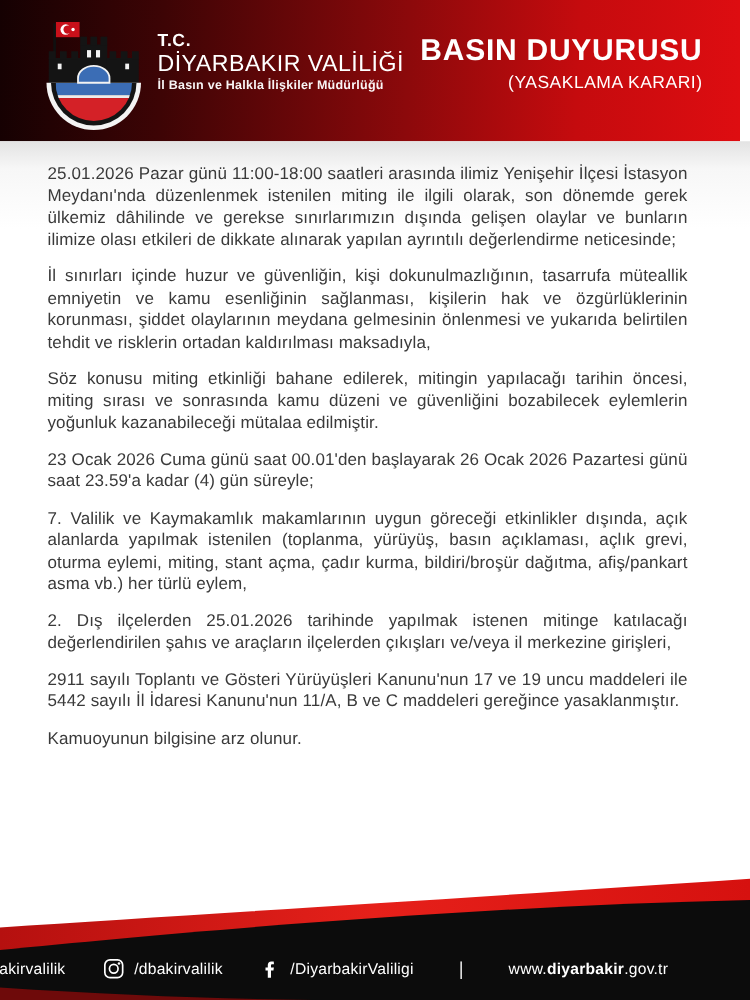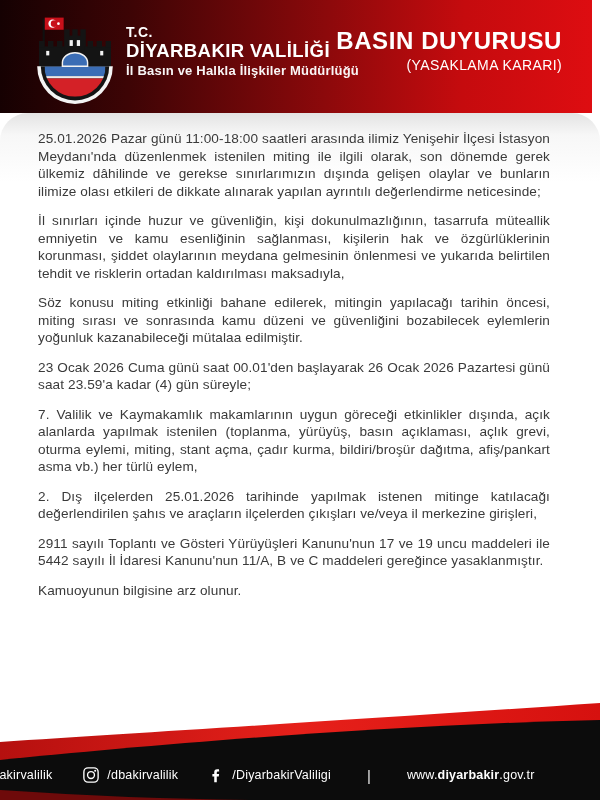--- a/index.html
+++ b/index.html
@@ -27,39 +27,38 @@
     position: absolute;
     left: 30px; top: 13px;
     width: 90px; height: 92px;
   }
   .org-block {
     position: absolute;
     left: 126px; top: 24px;
     color: #ffffff;
   }
   .org-tc { font-size: 14px; font-weight: bold; letter-spacing: .5px; line-height: 1.15; }
-  .org-name { font-size: 18.5px; font-weight: bold; letter-spacing: .4px; line-height: 1.15; }
-  .org-dept { font-size: 13px; font-weight: bold; letter-spacing: .2px; margin-top: 2px; opacity: .96; text-align: right; }
+  .org-name { font-size: 18.5px; font-weight: normal; letter-spacing: .4px; line-height: 1.15; }
+  .org-dept { font-size: 10px; font-weight: bold; letter-spacing: .2px; margin-top: 2px; opacity: .96; }
   .title-block {
     position: absolute;
     right: 30px; top: 28px;
     text-align: right;
     color: #ffffff;
   }
   .main-title { font-size: 24px; font-weight: bold; letter-spacing: .6px; line-height: 1.1; }
   .sub-title { font-size: 14px; font-weight: 500; letter-spacing: .4px; margin-top: 3px; }
 
   
   .body-section {
     position: absolute;
     top: 113px; left: 0;
     width: 600px; height: 687px;
     background: linear-gradient(180deg, #e3e3e3 0px, #f7f7f7 22px, #ffffff 70px);
     padding: 17px 50px 0 38px;
-    border-radius: 28px;
   }
   .body-section p {
     font-size: 13.6px;
     line-height: 17.5px;
     color: #3a3a3a;
     text-align: justify;
     margin-bottom: 12px;
     letter-spacing: .1px;
   }
 

